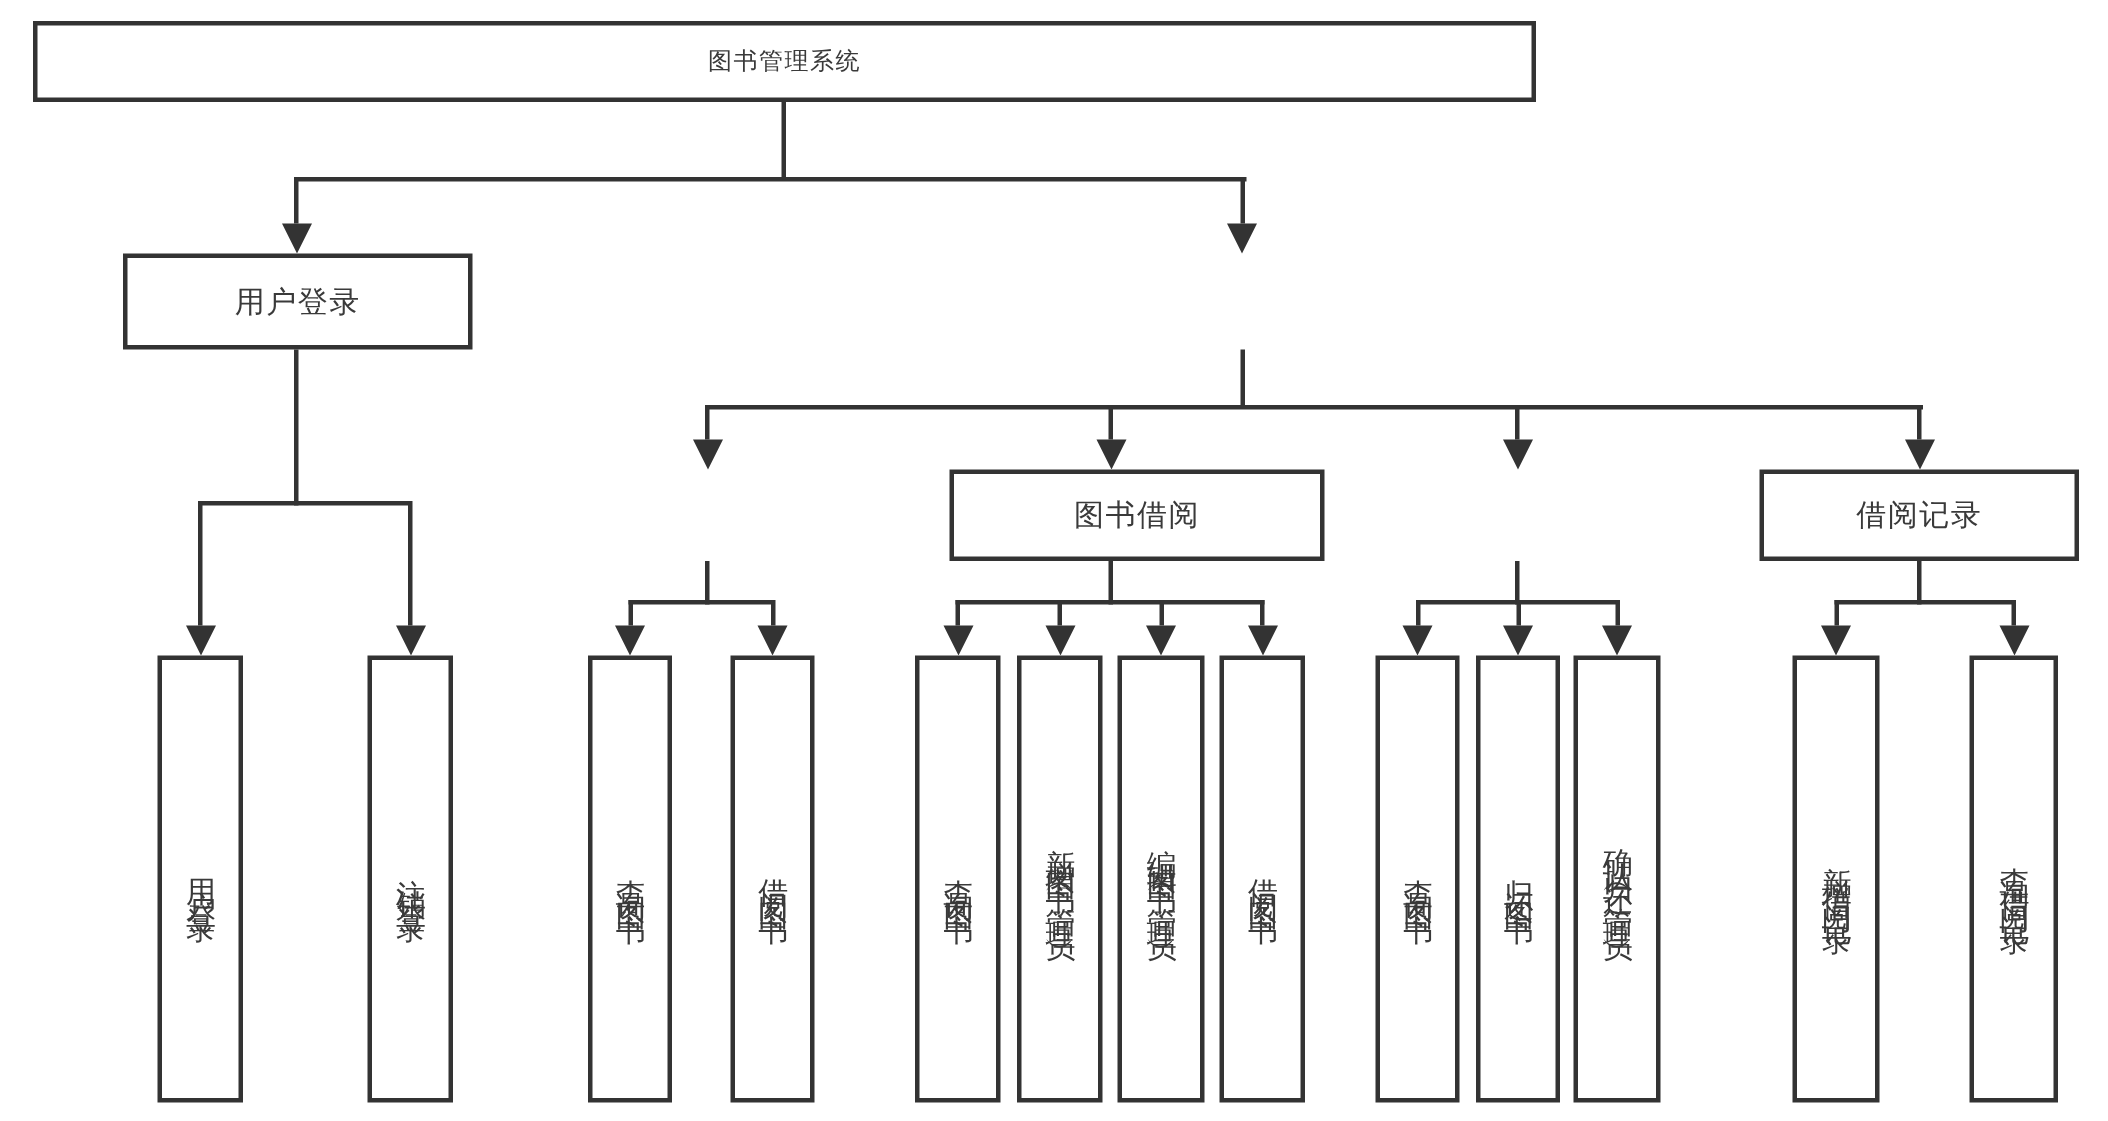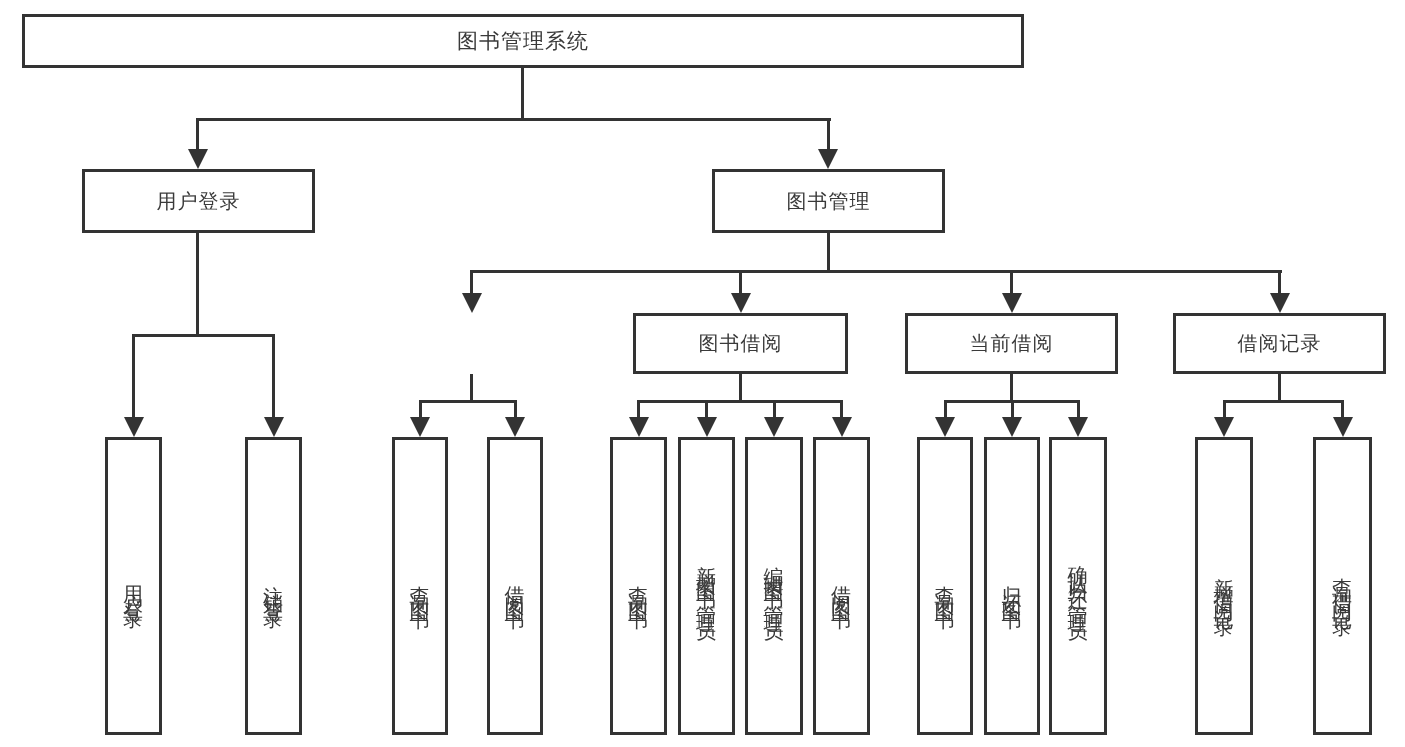--- a/index.html
+++ b/index.html
@@ -9,21 +9,21 @@
     position:relative;overflow:hidden;
   }
   #canvas{position:absolute;left:0;top:0;width:1405px;height:747px;background:#ffffff;}
   .box{
     position:absolute;box-sizing:border-box;
     border:3px solid #333333;background:#ffffff;
     display:flex;align-items:center;justify-content:center;
     color:#3a3a3a;
   }
   .hbox{font-size:20px;letter-spacing:1px;}
-  .root{border-width:3px;font-size:21px;}
+  .root{border-width:3px;font-size:16px;}
   .leaf span{
     writing-mode:vertical-rl;text-orientation:upright;
     font-size:20px;letter-spacing:8px;line-height:1.0;
     white-space:nowrap;color:#3a3a3a;
   }
   .vline,.hline{position:absolute;background:#333333;}
   .vline{width:3px;}
   .hline{height:3px;}
   .arrow{
     position:absolute;width:0;height:0;
@@ -49,47 +49,41 @@
   <div class="vline" style="left:521px;top:68px;height:50px;"></div>
   <div class="hline" style="left:196px;top:118px;width:635px;"></div>
   <div class="vline" style="left:196px;top:118px;height:31px;"></div>
   <div class="arrow" style="left:188px;top:149px;"></div>
   <div class="vline" style="left:827px;top:118px;height:31px;"></div>
   <div class="arrow" style="left:818px;top:149px;"></div>
 
   <div class="box hbox" style="left:82px;top:169px;width:233px;height:64px;">
     <span>用户登录</span>
   </div>
-  <div class="box hbox" style="left:712px;top:169px;width:233px;height:64px;">
-    <span>图书管理</span>
-  </div>
 
   <div class="vline" style="left:196px;top:233px;height:104px;"></div>
   <div class="hline" style="left:132px;top:334px;width:142px;"></div>
   <div class="vline" style="left:132px;top:334px;height:83px;"></div>
   <div class="arrow" style="left:124px;top:417px;"></div>
   <div class="vline" style="left:272px;top:334px;height:83px;"></div>
   <div class="arrow" style="left:264px;top:417px;"></div>
 
   <div class="vline" style="left:827px;top:233px;height:39px;"></div>
   <div class="hline" style="left:470px;top:270px;width:812px;"></div>
   <div class="vline" style="left:470px;top:270px;height:23px;"></div>
   <div class="arrow" style="left:462px;top:293px;"></div>
   <div class="vline" style="left:739px;top:270px;height:23px;"></div>
   <div class="arrow" style="left:731px;top:293px;"></div>
   <div class="vline" style="left:1010px;top:270px;height:23px;"></div>
   <div class="arrow" style="left:1002px;top:293px;"></div>
   <div class="vline" style="left:1278px;top:270px;height:23px;"></div>
   <div class="arrow" style="left:1270px;top:293px;"></div>
 
-  <div class="box hbox" style="left:633px;top:313px;width:215px;height:61px;">
+  <div class="box hbox" style="left:633px;top:313px;width:250px;height:61px;">
     <span>图书借阅</span>
-  </div>
-  <div class="box hbox" style="left:905px;top:313px;width:213px;height:61px;">
-    <span>当前借阅</span>
   </div>
   <div class="box hbox" style="left:1173px;top:313px;width:213px;height:61px;">
     <span>借阅记录</span>
   </div>
 
   <div class="vline" style="left:470px;top:374px;height:29px;"></div>
   <div class="vline" style="left:739px;top:374px;height:29px;"></div>
   <div class="vline" style="left:1010px;top:374px;height:29px;"></div>
   <div class="vline" style="left:1278px;top:374px;height:29px;"></div>
 

